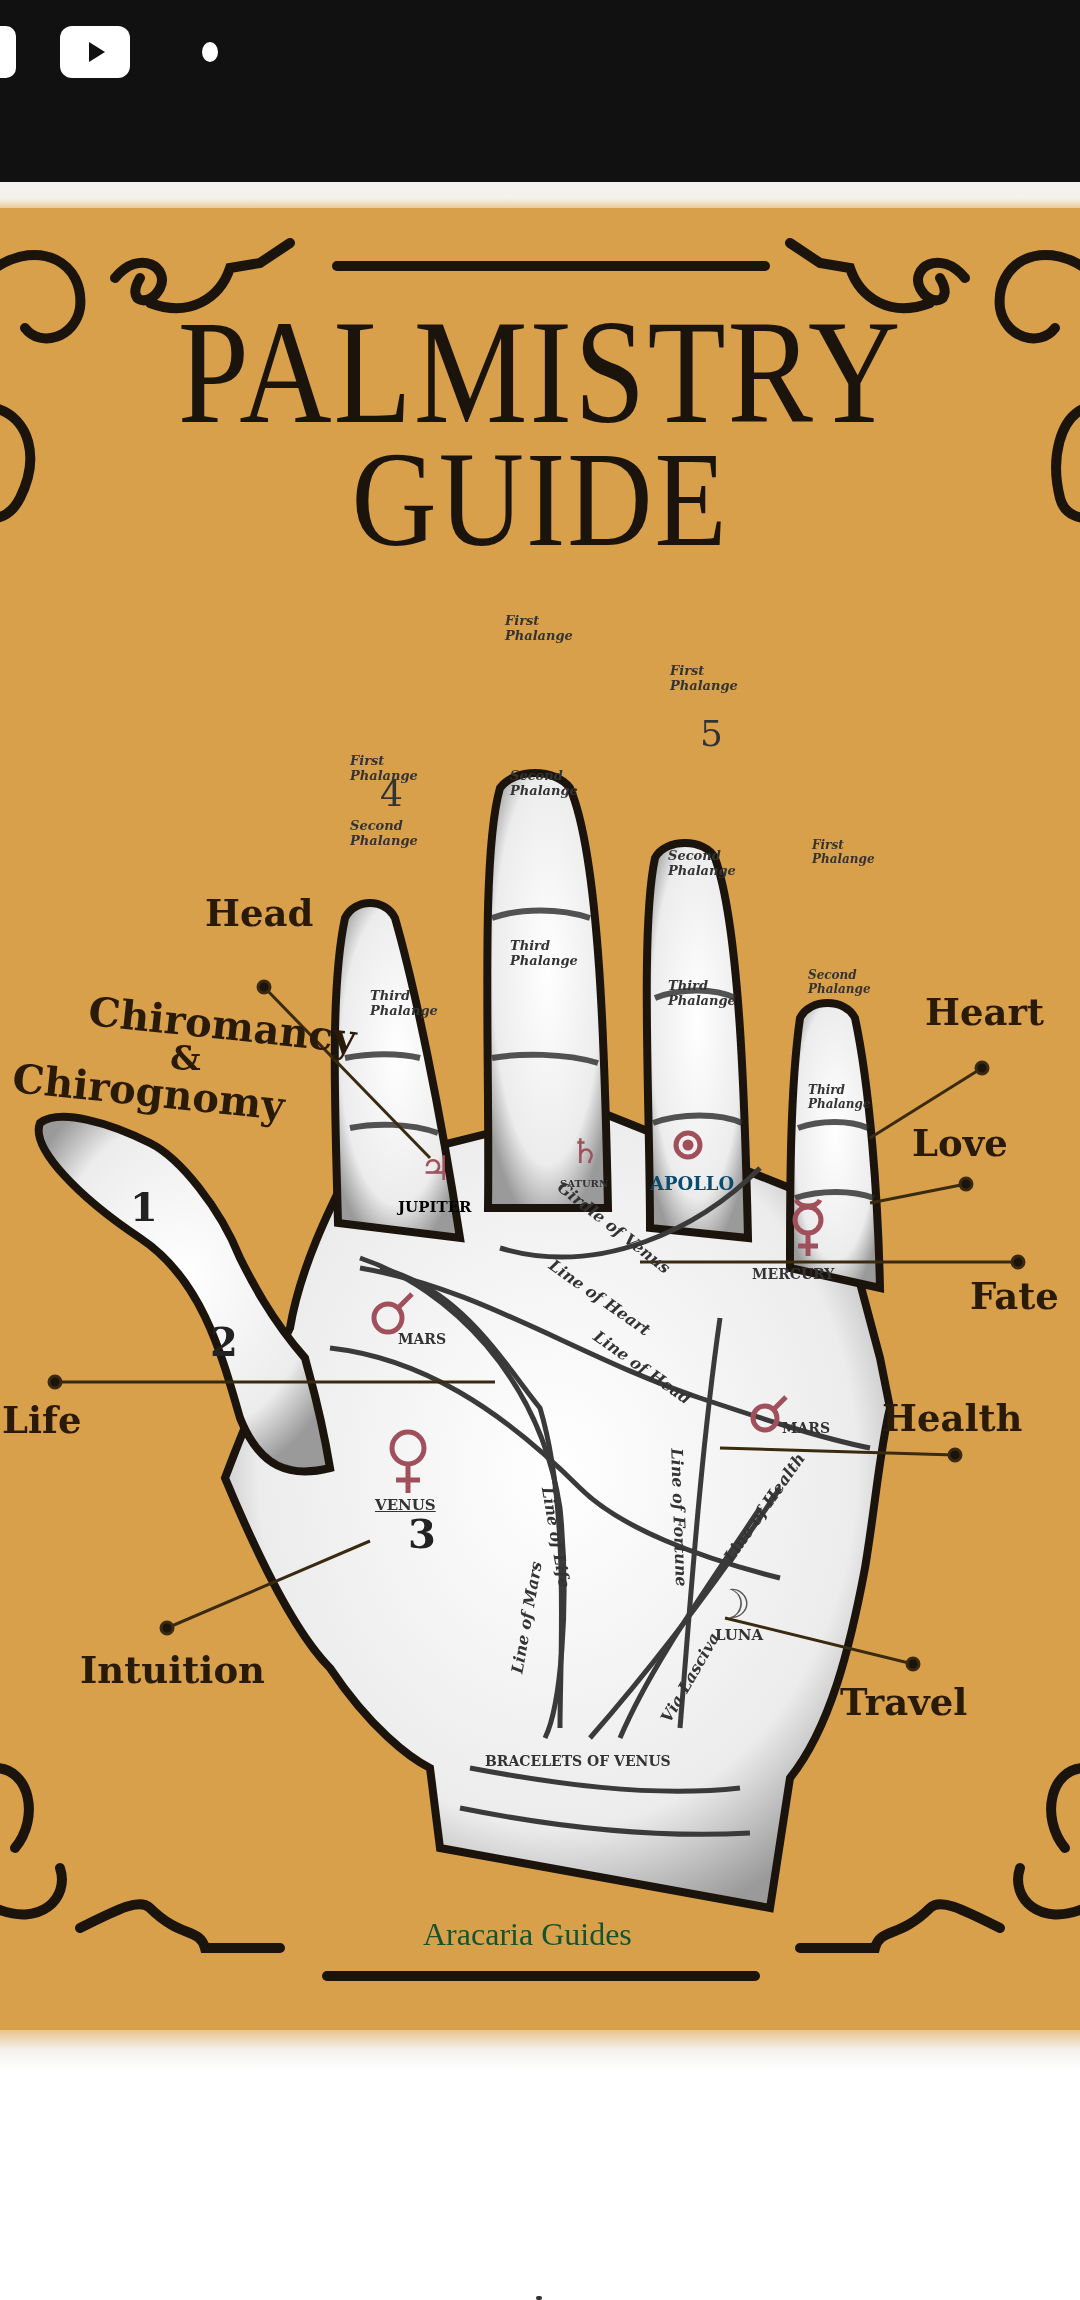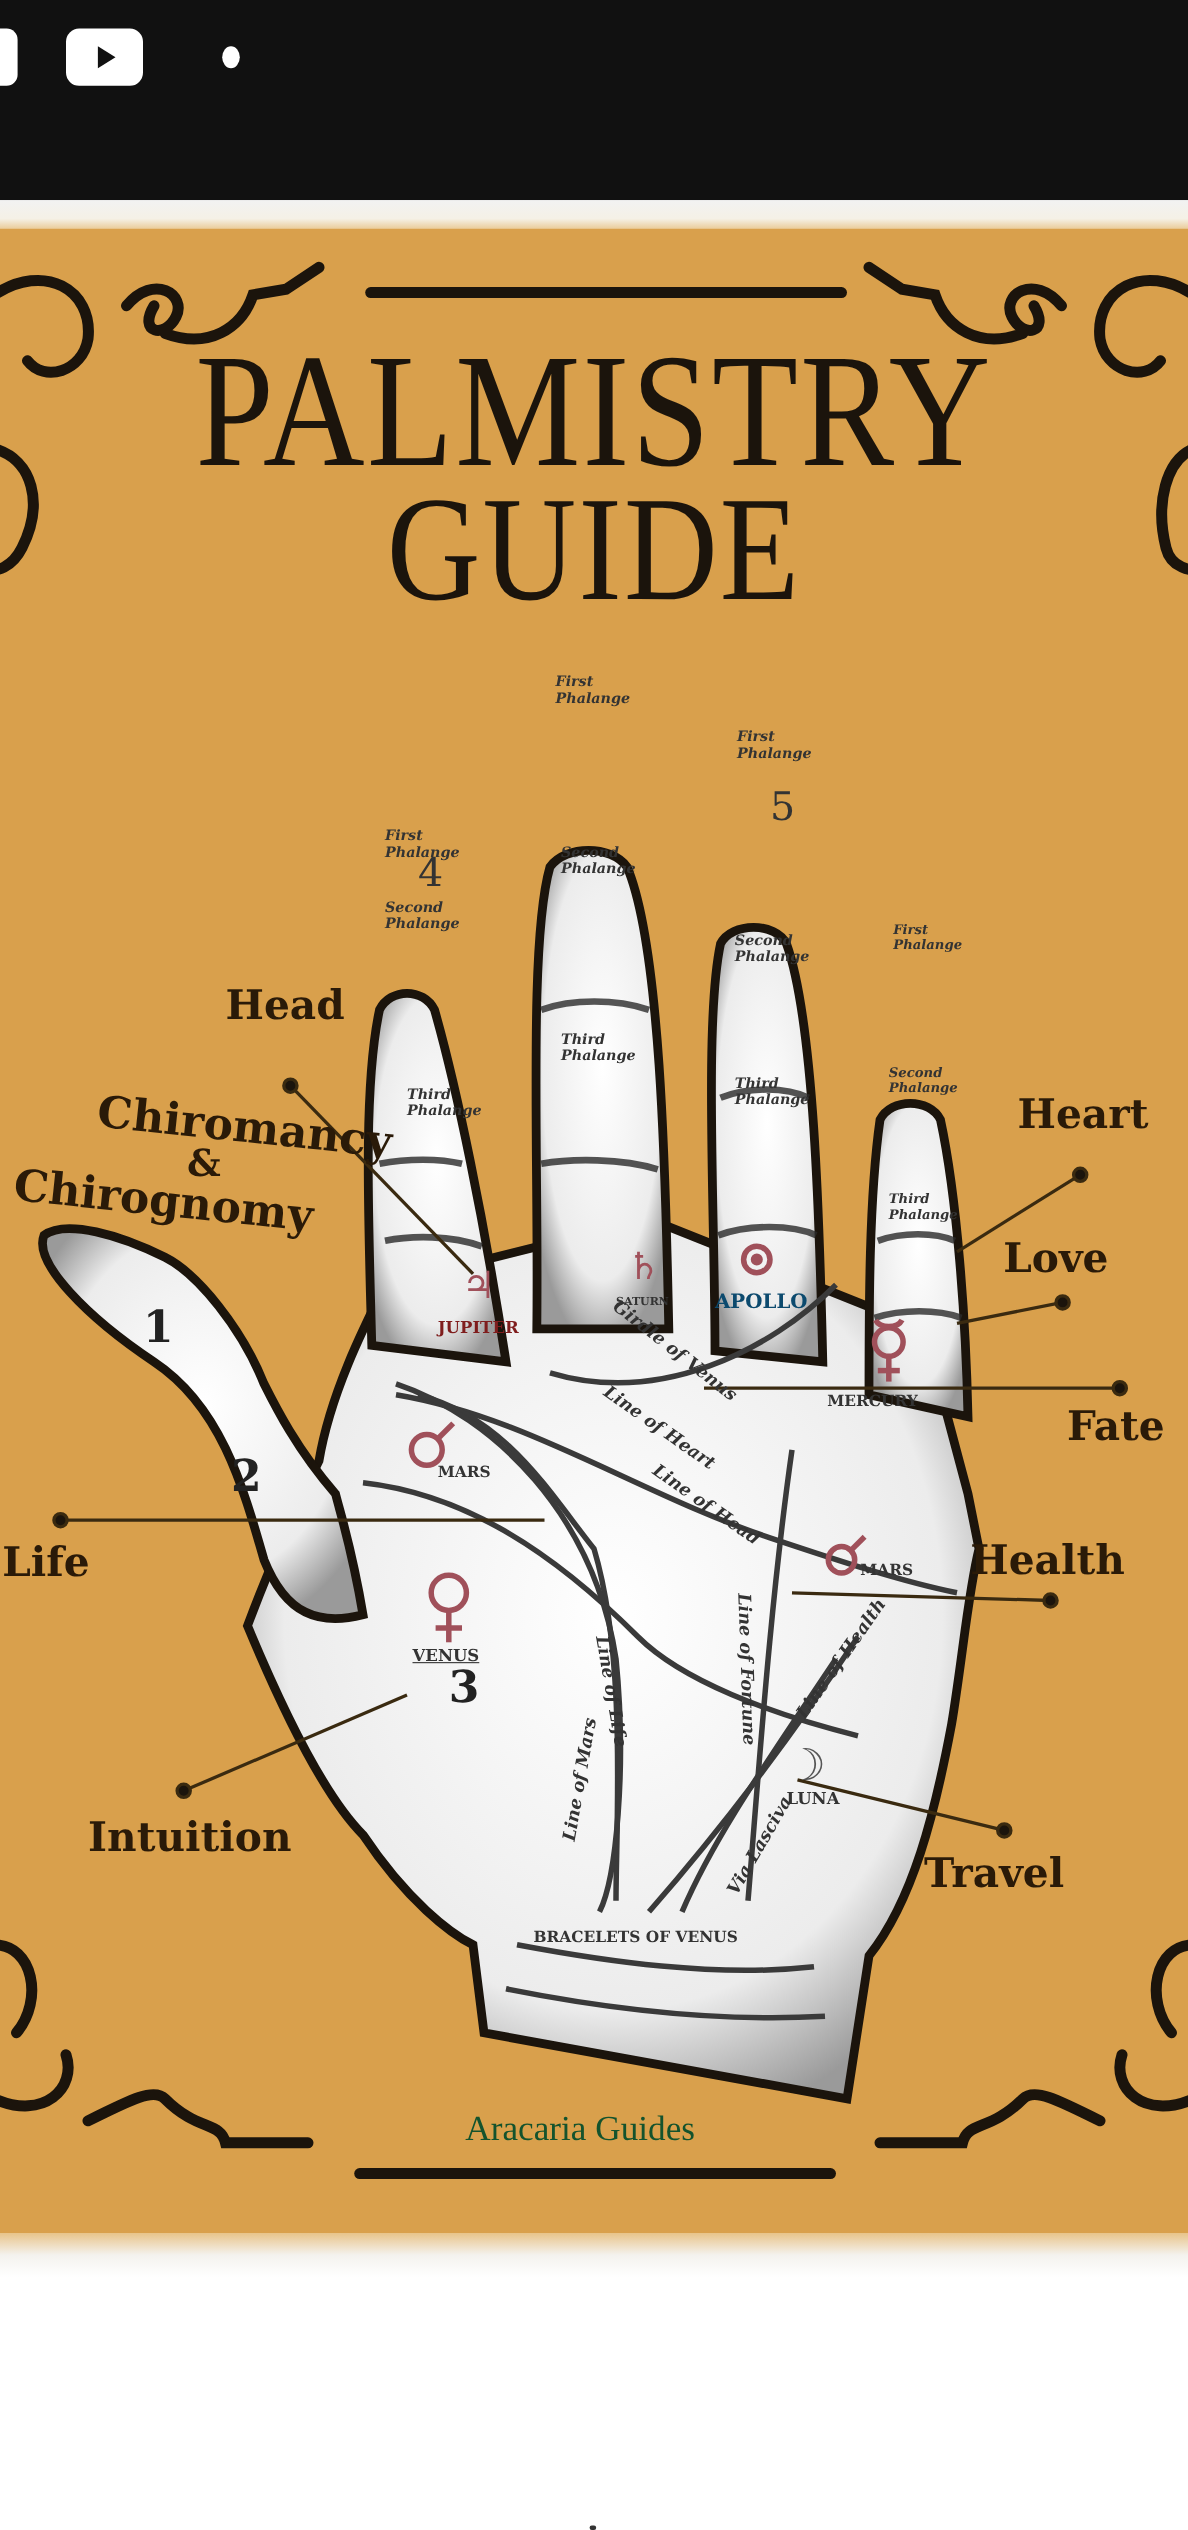--- a/index.html
+++ b/index.html
@@ -154,21 +154,21 @@
   <div class="lbl" style="left:882px; top:1188px;">Health</div>
   <div class="lbl" style="left:80px; top:1440px;">Intuition</div>
   <div class="lbl" style="left:840px; top:1472px;">Travel</div>
 
   <div class="lbl" style="left:130px; top:975px; font-size:40px; color:#222;">1</div>
   <div class="lbl" style="left:210px; top:1110px; font-size:40px; color:#222;">2</div>
   <div class="lbl" style="left:408px; top:1302px; font-size:40px; color:#222;">3</div>
   <div class="lbl" style="left:380px; top:565px; font-size:36px; color:#333; font-weight:normal;">4</div>
   <div class="lbl" style="left:700px; top:505px; font-size:36px; color:#333; font-weight:normal;">5</div>
 
-  <div class="lbl" style="left:398px; top:990px; font-size:15px; color:#7f1d1d;">JUPITER</div>
+  <div class="lbl" style="left:398px; top:990px; font-size:15px; color:#000000;">JUPITER</div>
   <div class="lbl" style="left:560px; top:950px; font-size:10px; color:#333;margin-top:20px;">SATURN</div>
   <div class="lbl" style="left:650px; top:965px; font-size:18px; color:#0c4a6e;">APOLLO</div>
   <div class="lbl" style="left:752px; top:1058px; font-size:14px; color:#333;">MERCURY</div>
   <div class="lbl" style="left:398px; top:1123px; font-size:14px; color:#333;">MARS</div>
   <div class="lbl" style="left:782px; top:1212px; font-size:14px; color:#333;">MARS</div>
   <div class="lbl" style="left:375px; top:1288px; font-size:15px; color:#333;text-decoration:underline;">VENUS</div>
   <div class="lbl" style="left:715px; top:1418px; font-size:15px; color:#333;">LUNA</div>
 
   <div class="lbl" style="left:545px; top:1010px; font-size:16px; color:#333; font-style:italic; transform:rotate(38deg);">Girdle of Venus</div>
   <div class="lbl" style="left:540px; top:1080px; font-size:16px; color:#333; font-style:italic; transform:rotate(35deg);">Line of Heart</div>

